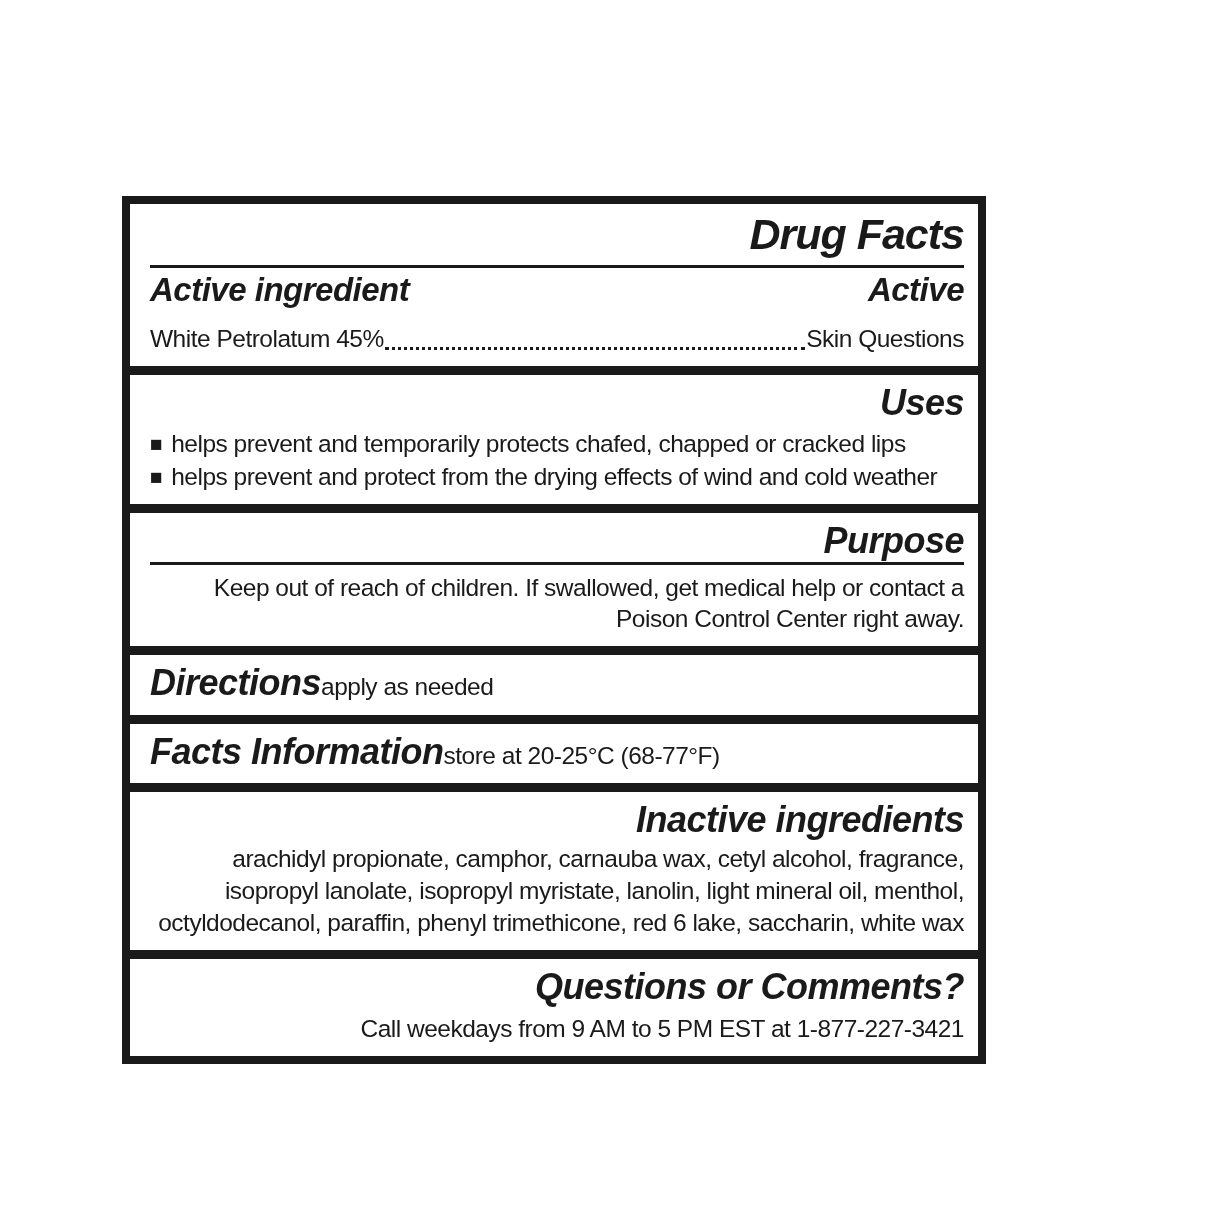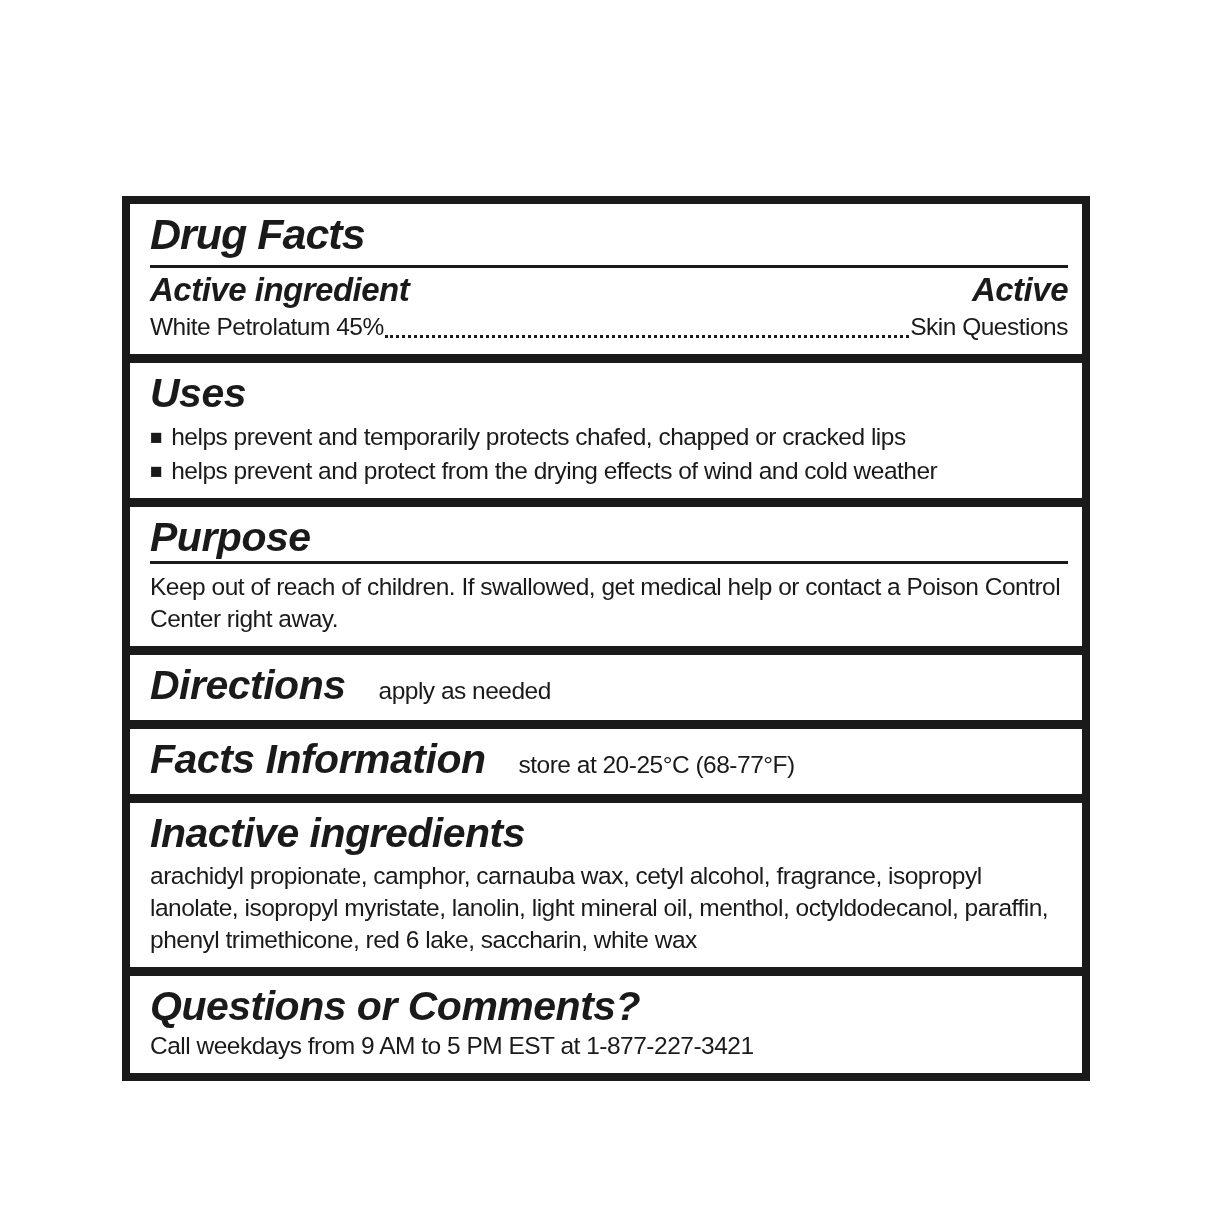--- a/index.html
+++ b/index.html
@@ -10,42 +10,43 @@
   html,body{width:1214px;height:1214px;background:var(--paper);}
   body{
     font-family:"Liberation Sans","DejaVu Sans",sans-serif;
     color:var(--ink);
     position:relative;
   }
   .label{
     position:absolute;
     left:122px;
     top:196px;
-    width:968px;
+    width:864px;
     border:8px solid var(--ink);
     background:var(--paper);
+    text-align:right;
   }
   .label > section + section{
     border-top:9px solid var(--ink);
   }
   section{
     padding:7px 14px 11px 20px;
   }
   
   .h1{
     font-style:italic;
     font-weight:bold;
     font-size:43px;
     line-height:1.1;
     letter-spacing:-1px;
   }
   .h2{
     font-style:italic;
     font-weight:bold;
-    font-size:41px;
+    font-size:36px;
     line-height:1.15;
     letter-spacing:-0.5px;
   }
   .h3{
     font-style:italic;
     font-weight:bold;
     font-size:33px;
     letter-spacing:-0.5px;
   }
   .rule{
@@ -64,21 +65,21 @@
   .ai-head{
     display:flex;
     justify-content:space-between;
     align-items:baseline;
     gap:36px;
   }
   .leader-row{
     display:flex;
     align-items:flex-end;
     white-space:nowrap;
-    margin-top:2px;
+    margin-top:14px;
   }
   .leader{
     flex:1;
     border-bottom:3.5px dotted var(--ink);
     margin:0 1px 5px 1px;
     min-width:30px;
   }
   
   .bullet-line{
     display:flex;
@@ -100,27 +101,27 @@
     font-weight:bold;
     font-size:26px;
     letter-spacing:-0.5px;
     margin:2px 0 6px 0;
   }
   .warn-rule{margin:0 0 7px 0;}
   
   .inline-row{
     display:flex;
     align-items:baseline;
-    gap:33px;
+    gap:0;
     white-space:nowrap;
   }
   
   .inactive-h{margin-bottom:3px;}
   
-  .q-h{margin-bottom:0;}
+  .q-h{margin-bottom:6px;}
 </style>
 </head>
 <body>
 
 <div class="label">
 
   <section class="sec-title">
     <div class="h1">Drug Facts</div>
     <div class="rule"></div>
     <div class="ai-head">

